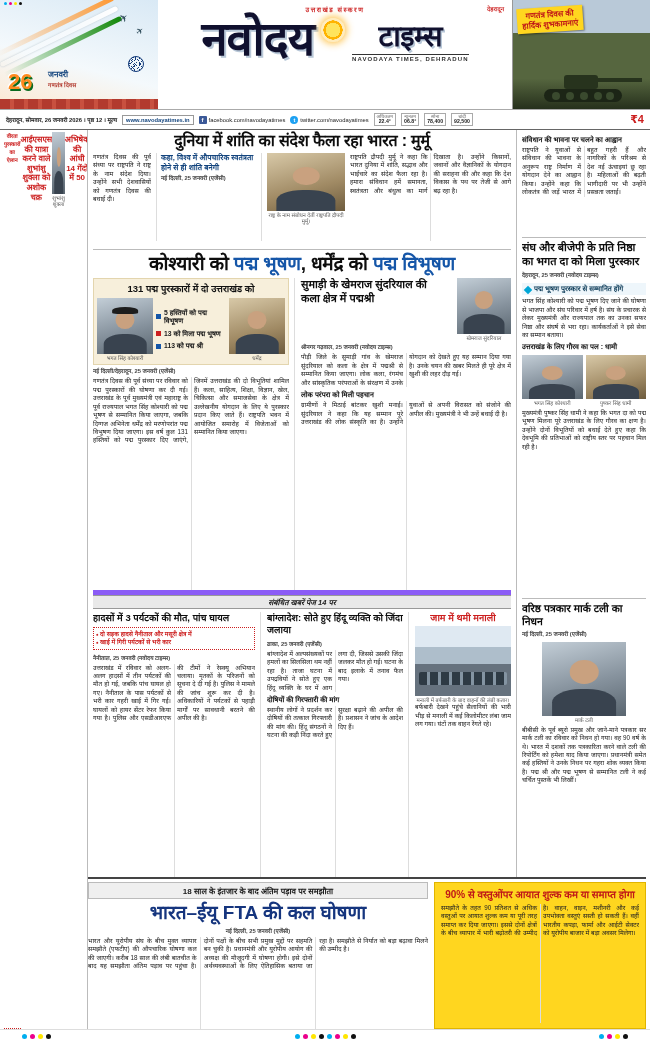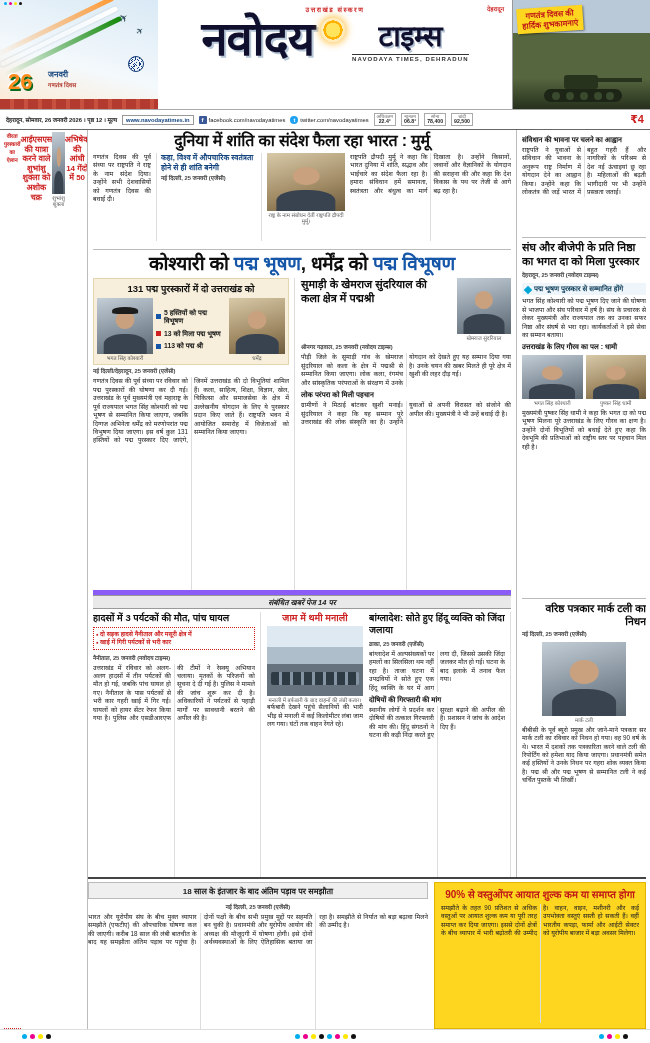--- a/index.html
+++ b/index.html
@@ -136,21 +136,21 @@
 .rightrail{width:130px;flex:none;border-left:1px solid #bbb;padding-left:5px;display:flex;flex-direction:column;overflow:hidden}
 .murmu-cont{height:108px;flex:none;border-bottom:1px solid #bbb;padding-top:2px;overflow:hidden}
 .sangh{flex:1;border-bottom:1px solid #bbb;padding-top:3px;display:flex;flex-direction:column;overflow:hidden;min-height:0}
 .sangh h3{font-size:11px;font-weight:800;line-height:1.25;text-align:left;color:#0d0d0d}
 .diamond{display:flex;gap:3px;align-items:flex-start;margin:2px 0;padding:2px 3px;background:#eef6fb}
 .diamond i{width:6px;height:6px;background:#00a6d6;transform:rotate(45deg);flex:none;margin-top:2px}
 .diamond span{font-size:7px;font-weight:800;color:#0b3a57;line-height:1.25}
 .duo{display:flex;gap:3px;margin:2px 0;flex:none}
 .duo figure{flex:1}
 .tully{height:278px;flex:none;padding-top:3px;display:flex;flex-direction:column;overflow:hidden}
-.tully h3{font-size:10.5px;font-weight:800;line-height:1.25;text-align:right;color:#0d0d0d}
+.tully h3{font-size:10.5px;font-weight:800;line-height:1.25;text-align:left;color:#0d0d0d}
 .tully figure{width:84px;margin:2px auto;flex:none}
 
 .fta{height:152px;flex:none;border-top:2px solid #444;display:flex;gap:6px;padding-top:3px;overflow:hidden}
 .fta-left{flex:1;display:flex;flex-direction:column;min-width:0}
 .fta-strip{background:#efefef;border:1px solid #bbb;font-size:8px;font-weight:800;text-align:center;padding:2px 0;margin-bottom:2px}
 .fta-head{font-size:19px;font-weight:800;color:#15357e;text-align:center;line-height:1.05;margin:2px 0}
 .fta-left .byline{text-align:center}
 .fta-box{width:212px;flex:none;background:#ffd61f;border:1px solid #e0b400;padding:5px 6px;display:flex;flex-direction:column;min-height:0}
 .fta-box h3{font-size:10px;font-weight:800;color:#c01818;text-align:center;line-height:1.3;margin-bottom:3px}
 
@@ -344,34 +344,34 @@
           <section class="mid">
             <div class="mid-col mc1">
               <h3>हादसों में 3 पर्यटकों की मौत, पांच घायल</h3>
               <ul class="redpoints">
                 <li>दो सड़क हादसे नैनीताल और मसूरी क्षेत्र में</li>
                 <li>खाई में गिरी पर्यटकों से भरी कार</li>
               </ul>
               <div class="byline">नैनीताल, 25 जनवरी (नवोदय टाइम्स)</div>
               <div class="body cols2 grow">उत्तराखंड में रविवार को अलग-अलग हादसों में तीन पर्यटकों की मौत हो गई, जबकि पांच घायल हो गए। नैनीताल के पास पर्यटकों से भरी कार गहरी खाई में गिर गई। घायलों को हायर सेंटर रेफर किया गया है। पुलिस और एसडीआरएफ की टीमों ने रेस्क्यू अभियान चलाया। मृतकों के परिजनों को सूचना दे दी गई है। पुलिस ने मामले की जांच शुरू कर दी है। अधिकारियों ने पर्यटकों से पहाड़ी मार्गों पर सावधानी बरतने की अपील की है।</div>
             </div>
+            <div class="mid-col mc2">
+              <h3>बांग्लादेश: सोते हुए हिंदू व्यक्ति को जिंदा जलाया</h3>
+              <div class="byline">ढाका, 25 जनवरी (एजेंसी)</div>
+              <div class="body cols2">बांग्लादेश में अल्पसंख्यकों पर हमलों का सिलसिला थम नहीं रहा है। ताजा घटना में उपद्रवियों ने सोते हुए एक हिंदू व्यक्ति के घर में आग लगा दी, जिससे उसकी जिंदा जलकर मौत हो गई। घटना के बाद इलाके में तनाव फैल गया।</div>
+              <div class="crosshead">दोषियों की गिरफ्तारी की मांग</div>
+              <div class="body cols2 grow">स्थानीय लोगों ने प्रदर्शन कर दोषियों की तत्काल गिरफ्तारी की मांग की। हिंदू संगठनों ने घटना की कड़ी निंदा करते हुए सुरक्षा बढ़ाने की अपील की है। प्रशासन ने जांच के आदेश दिए हैं।</div>
+            </div>
             <div class="mid-col mc3">
               <h3>जाम में थमी मनाली</h3>
               <figure>
                 <div class="photo-scene h70"></div>
                 <figcaption>मनाली में बर्फबारी के बाद वाहनों की लंबी कतार।</figcaption>
               </figure>
               <div class="body grow">बर्फबारी देखने पहुंचे सैलानियों की भारी भीड़ से मनाली में कई किलोमीटर लंबा जाम लग गया। घंटों तक वाहन रेंगते रहे।</div>
-            </div>
-            <div class="mid-col mc2">
-              <h3>बांग्लादेश: सोते हुए हिंदू व्यक्ति को जिंदा जलाया</h3>
-              <div class="byline">ढाका, 25 जनवरी (एजेंसी)</div>
-              <div class="body cols2">बांग्लादेश में अल्पसंख्यकों पर हमलों का सिलसिला थम नहीं रहा है। ताजा घटना में उपद्रवियों ने सोते हुए एक हिंदू व्यक्ति के घर में आग लगा दी, जिससे उसकी जिंदा जलकर मौत हो गई। घटना के बाद इलाके में तनाव फैल गया।</div>
-              <div class="crosshead">दोषियों की गिरफ्तारी की मांग</div>
-              <div class="body cols2 grow">स्थानीय लोगों ने प्रदर्शन कर दोषियों की तत्काल गिरफ्तारी की मांग की। हिंदू संगठनों ने घटना की कड़ी निंदा करते हुए सुरक्षा बढ़ाने की अपील की है। प्रशासन ने जांच के आदेश दिए हैं।</div>
             </div>
           </section>
         </div>
 
         <aside class="rightrail">
           <section class="murmu-cont">
             <div class="crosshead">संविधान की भावना पर चलने का आह्वान</div>
             <div class="body cols2">राष्ट्रपति ने युवाओं से संविधान की भावना के अनुरूप राष्ट्र निर्माण में योगदान देने का आह्वान किया। उन्होंने कहा कि लोकतंत्र की जड़ें भारत में बहुत गहरी हैं और नागरिकों के परिश्रम से देश नई ऊंचाइयां छू रहा है। महिलाओं की बढ़ती भागीदारी पर भी उन्होंने प्रसन्नता जताई।</div>
           </section>
           <section class="sangh">
@@ -403,20 +403,21 @@
               <figcaption>मार्क टली</figcaption>
             </figure>
             <div class="body grow">बीबीसी के पूर्व ब्यूरो प्रमुख और जाने-माने पत्रकार सर मार्क टली का रविवार को निधन हो गया। वह 90 वर्ष के थे। भारत में दशकों तक पत्रकारिता करने वाले टली की रिपोर्टिंग को हमेशा याद किया जाएगा। प्रधानमंत्री समेत कई हस्तियों ने उनके निधन पर गहरा शोक व्यक्त किया है। पद्म श्री और पद्म भूषण से सम्मानित टली ने कई चर्चित पुस्तकें भी लिखीं।</div>
           </section>
         </aside>
       </div>
 
       <section class="fta">
         <div class="fta-left">
           <div class="fta-strip">18 साल के इंतजार के बाद अंतिम पड़ाव पर समझौता</div>
+          <h2 class="fta-head">भारत–ईयू FTA की कल घोषणा</h2>
           <div class="byline">नई दिल्ली, 25 जनवरी (एजेंसी)</div>
           <div class="body cols3 grow">भारत और यूरोपीय संघ के बीच मुक्त व्यापार समझौते (एफटीए) की औपचारिक घोषणा कल की जाएगी। करीब 18 साल की लंबी बातचीत के बाद यह समझौता अंतिम पड़ाव पर पहुंचा है। दोनों पक्षों के बीच सभी प्रमुख मुद्दों पर सहमति बन चुकी है। प्रधानमंत्री और यूरोपीय आयोग की अध्यक्ष की मौजूदगी में घोषणा होगी। इसे दोनों अर्थव्यवस्थाओं के लिए ऐतिहासिक बताया जा रहा है। समझौते से निर्यात को बड़ा बढ़ावा मिलने की उम्मीद है।</div>
         </div>
         <div class="fta-box">
           <h3>90% से वस्तुओंपर आयात शुल्क कम या समाप्त होगा</h3>
           <div class="body cols2 grow">समझौते के तहत 90 प्रतिशत से अधिक वस्तुओं पर आयात शुल्क कम या पूरी तरह समाप्त कर दिया जाएगा। इससे दोनों क्षेत्रों के बीच व्यापार में भारी बढ़ोतरी की उम्मीद है। वाहन, वाइन, मशीनरी और कई उपभोक्ता वस्तुएं सस्ती हो सकती हैं। वहीं भारतीय कपड़ा, फार्मा और आईटी सेक्टर को यूरोपीय बाजार में बड़ा अवसर मिलेगा।</div>
         </div>
       </section>
     </div>
   </main>

